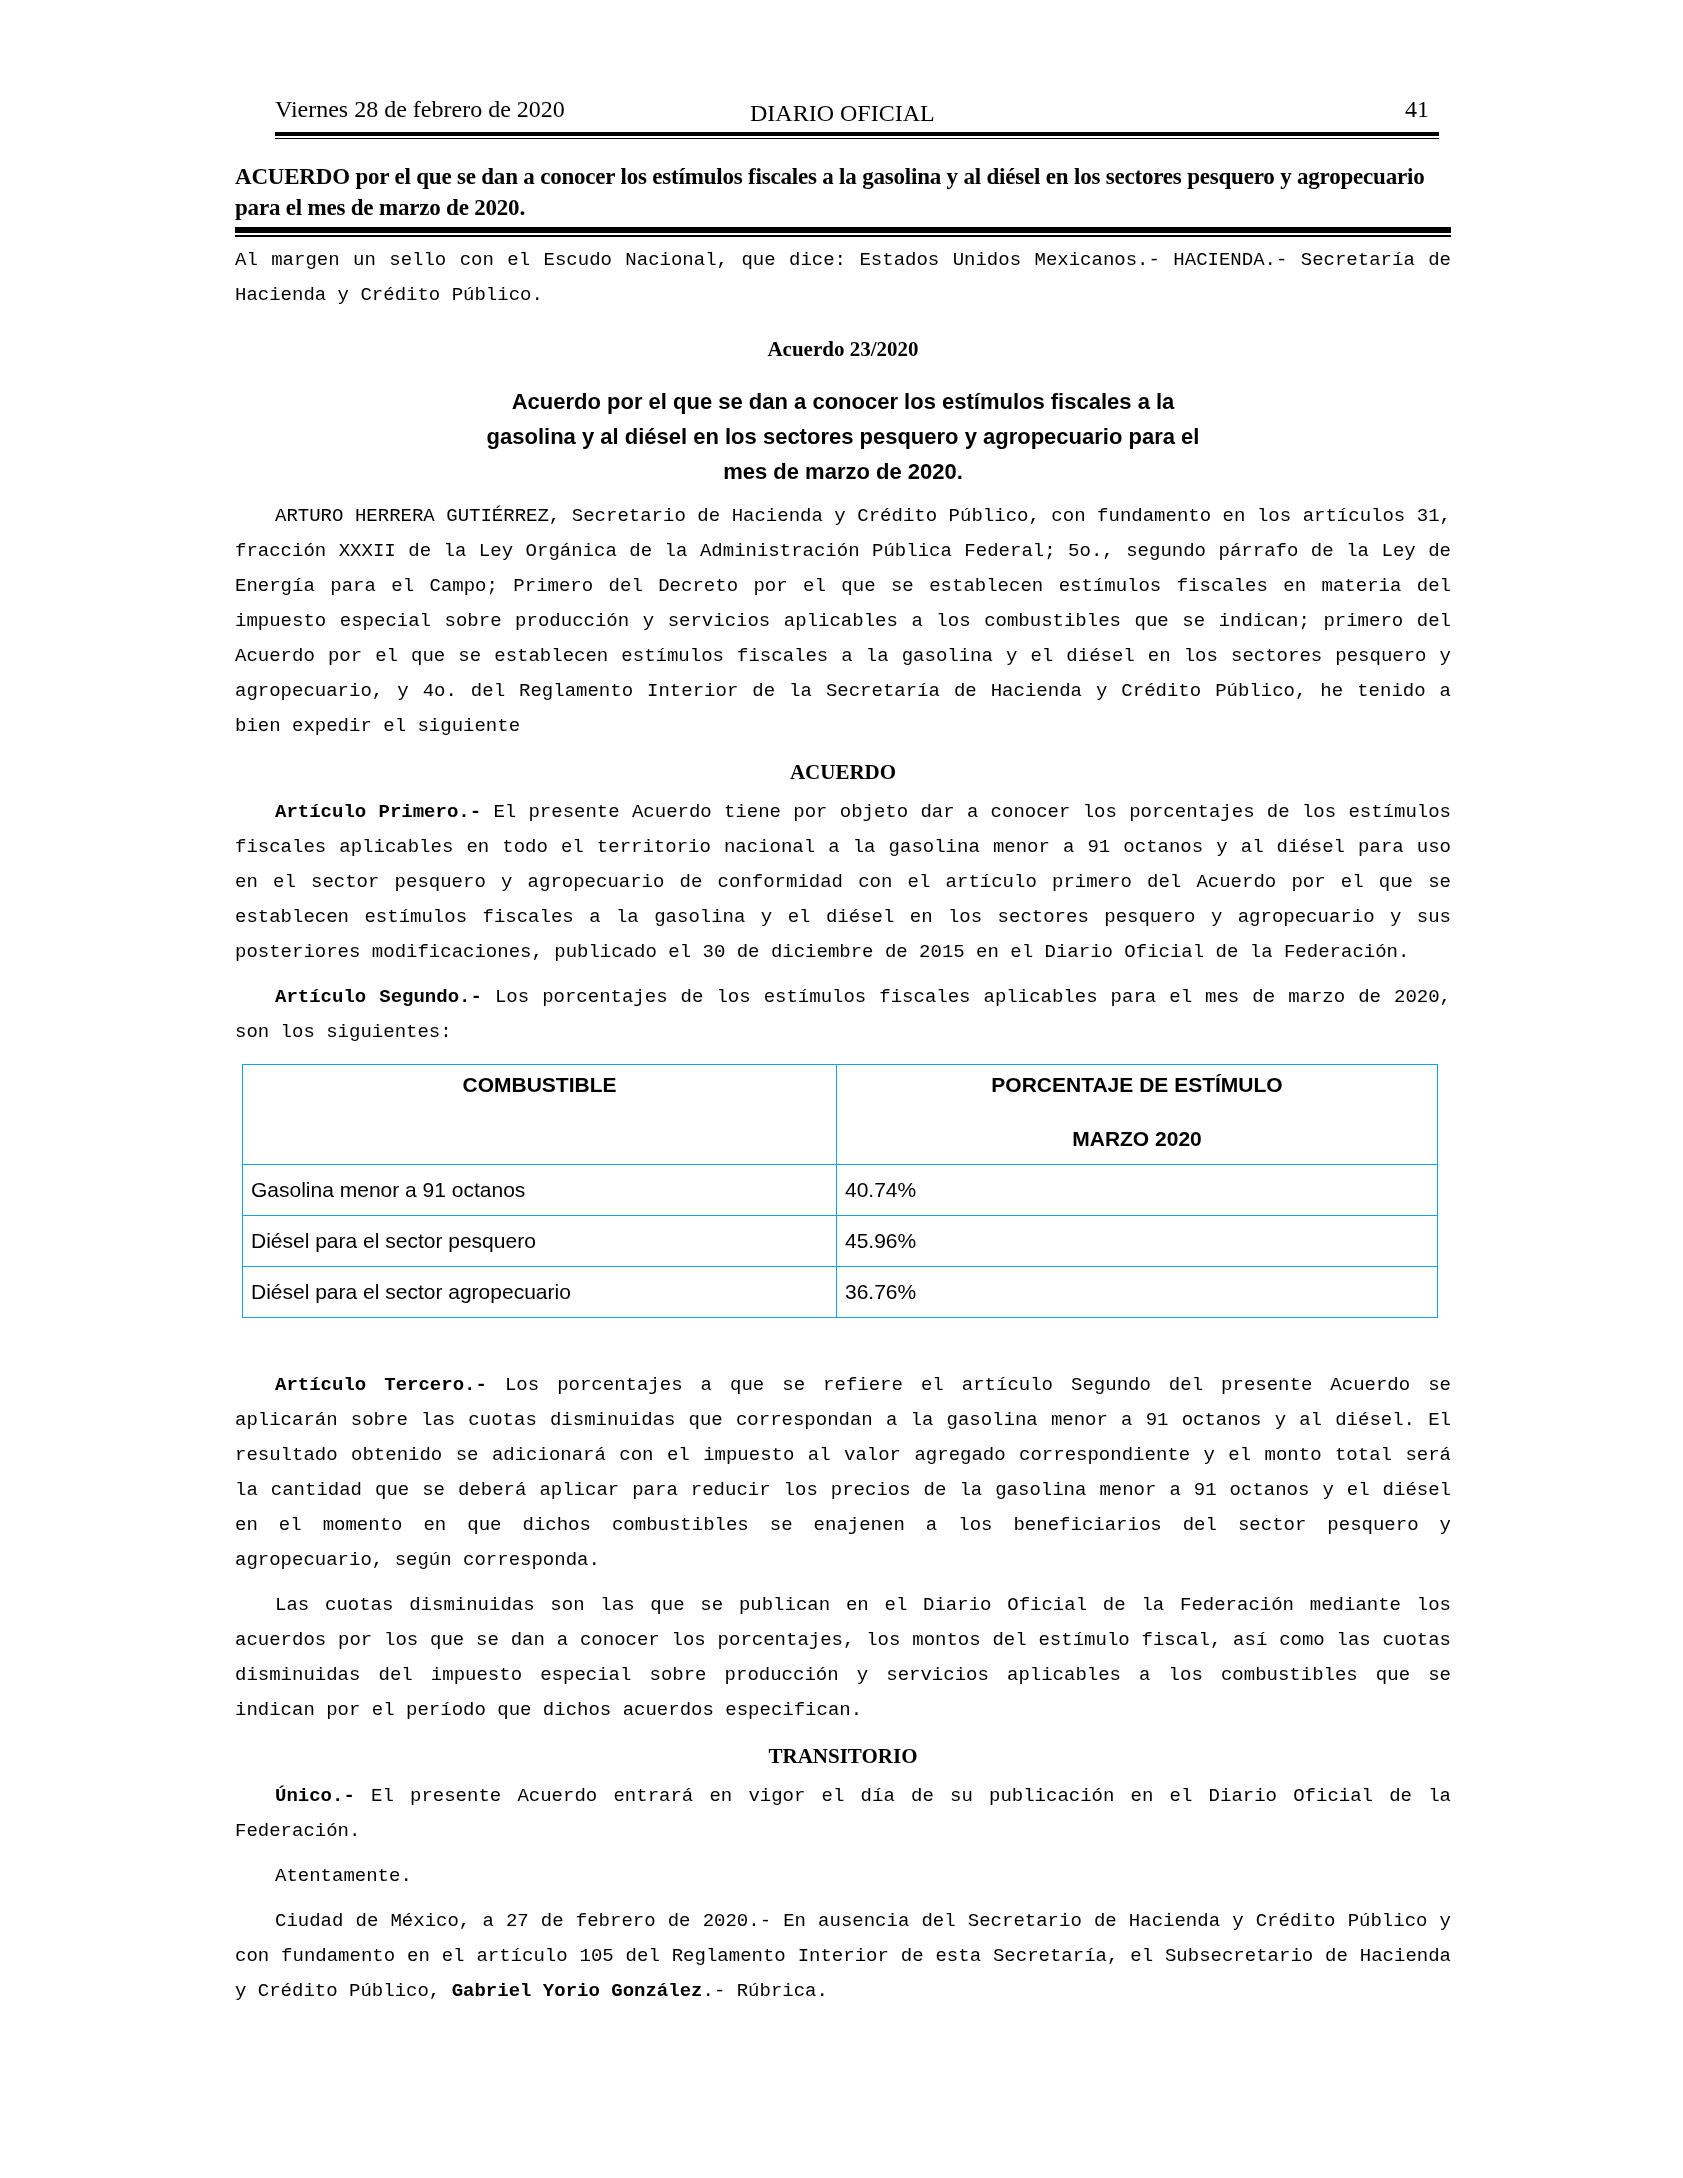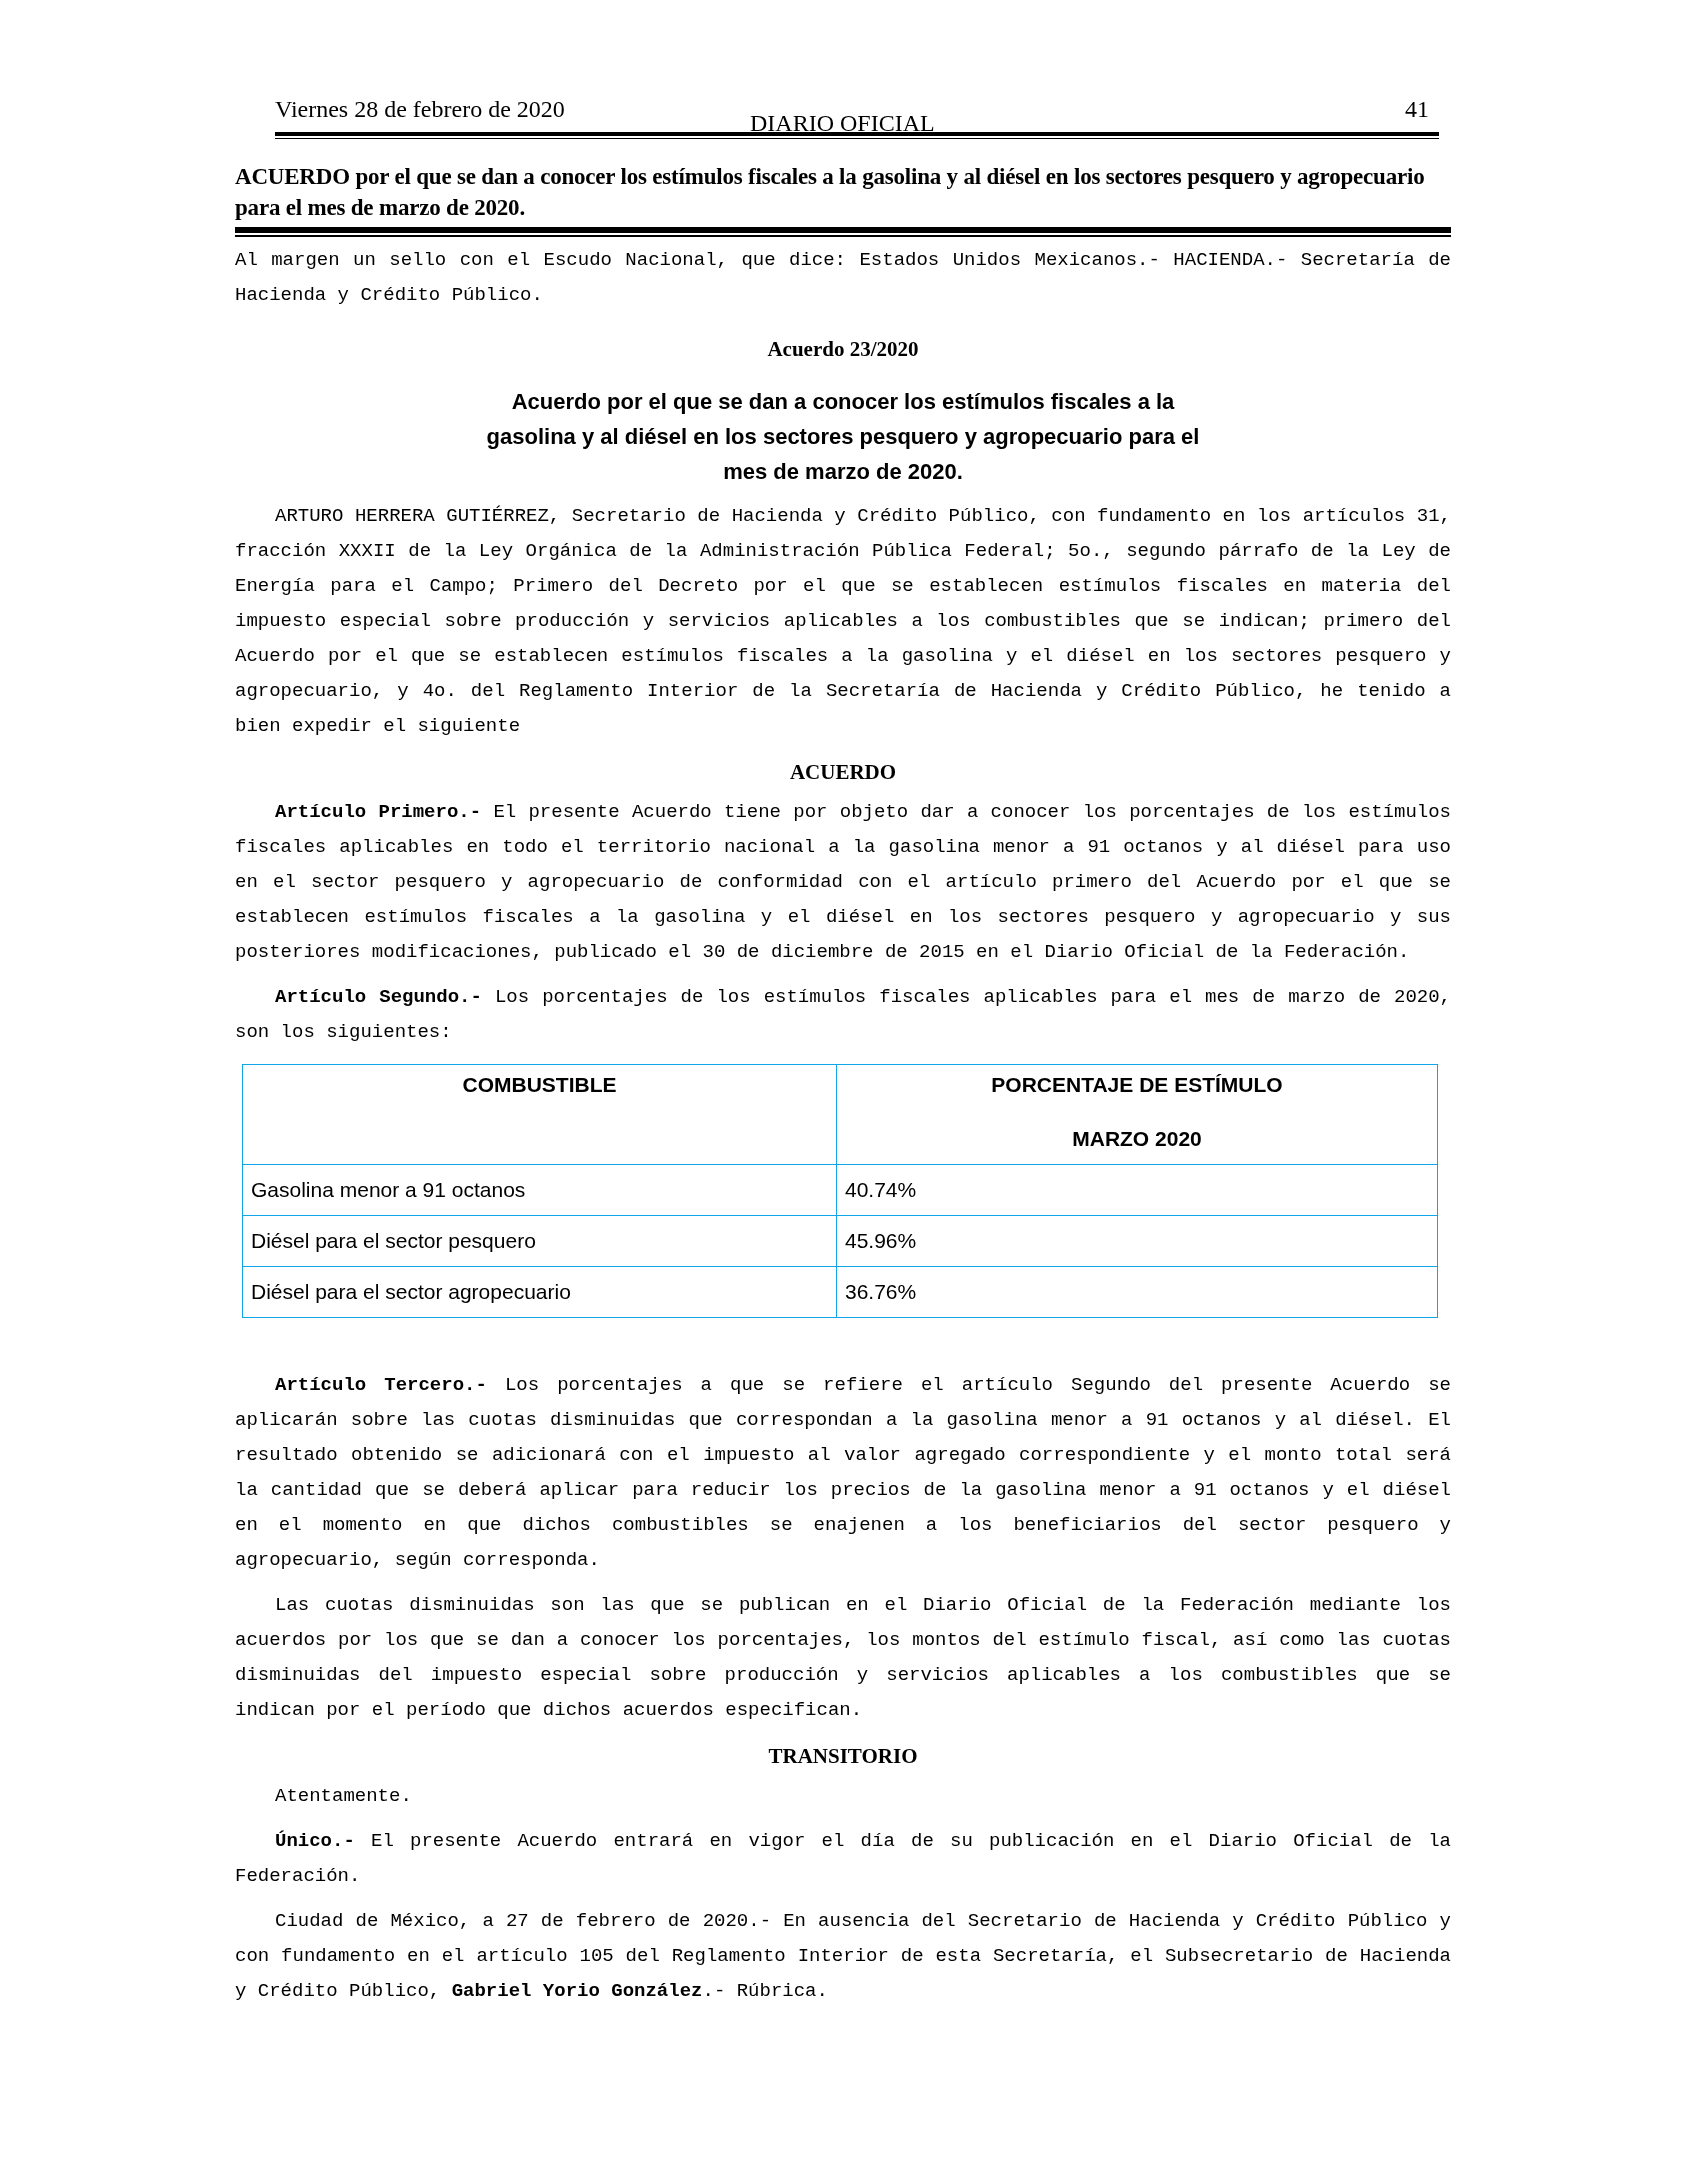--- a/index.html
+++ b/index.html
@@ -1,20 +1,20 @@
 <!DOCTYPE html>
 <html><head>
 <meta charset="utf-8">
 <style>
   html, body { margin:0; padding:0; background:#ffffff; }
   body { width:1683px; height:2178px; position:relative; color:#000; }
   .page { position:absolute; left:235px; top:94px; width:1216px; }
   .running-head { position:relative; height:38px; font-family:"Liberation Serif", serif; font-size:24px; }
   .running-head .date { position:absolute; left:40px; top:2px; }
-  .running-head .title { position:absolute; left:515px; top:16px; }
+  .running-head .title { position:absolute; left:515px; top:6px; }
   .running-head .num { position:absolute; right:22px; top:2px; }
   .rule-double { margin:0 12px 0 40px; border-top:4px solid #000; border-bottom:1.5px solid #000; height:2px; }
   .headline { margin-top:22px; font-family:"Liberation Serif", serif; font-weight:bold; font-size:23px; line-height:31px; letter-spacing:-0.2px; }
   .rule-heavy { margin-top:4px; border-top:6px solid #000; border-bottom:2px solid #000; height:2px; }
   .body-text { font-family:Liberation Mono, monospace; font-size:19px; line-height:35px; text-align:justify; }
   .margin-note { margin-top:6px; }
   .center-serif { text-align:center; font-family:"Liberation Serif", serif; font-weight:bold; font-size:21px; }
   .acuerdo-num { margin-top:24px; }
   .subtitle { margin:22px auto 0; width:832px; text-align:center; font-family:"Liberation Sans", sans-serif; font-weight:bold; font-size:22px; line-height:35px; }
   .para { text-indent:40px; margin-top:10px; }
@@ -93,20 +93,20 @@
   </tbody>
     </table>
   <div class="spacer-after-table"></div>
 
   <div class="body-text para"><b class="lead">Artículo Tercero.-</b><span> Los porcentajes a que se refiere el artículo Segundo del presente Acuerdo se aplicarán sobre las cuotas disminuidas que correspondan a la gasolina menor a 91 octanos y al diésel. El resultado obtenido se adicionará con el impuesto al valor agregado correspondiente y el monto total será la cantidad que se deberá aplicar para reducir los precios de la gasolina menor a 91 octanos y el diésel en el momento en que dichos combustibles se enajenen a los beneficiarios del sector pesquero y agropecuario, según corresponda.</span></div>
 
   <div class="body-text para">Las cuotas disminuidas son las que se publican en el Diario Oficial de la Federación mediante los acuerdos por los que se dan a conocer los porcentajes, los montos del estímulo fiscal, así como las cuotas disminuidas del impuesto especial sobre producción y servicios aplicables a los combustibles que se indican por el período que dichos acuerdos especifican.</div>
 
   <div class="center-serif section-heading">TRANSITORIO</div>
 
+  <div class="body-text para"><b class="lead">Único.-</b><span> El presente Acuerdo entrará en vigor el día de su publicación en el Diario Oficial de la Federación.</span></div>
+
   <div class="body-text para">Atentamente.</div>
-
-  <div class="body-text para"><b class="lead">Único.-</b><span> El presente Acuerdo entrará en vigor el día de su publicación en el Diario Oficial de la Federación.</span></div>
 
   <div class="body-text para"><span>Ciudad de México, a 27 de febrero de 2020.- En ausencia del Secretario de Hacienda y Crédito Público y con fundamento en el artículo 105 del Reglamento Interior de esta Secretaría, el Subsecretario de Hacienda y Crédito Público, </span><b>Gabriel Yorio González</b><span>.- Rúbrica.</span></div>
 
 </div>
 
 
 </body></html>

